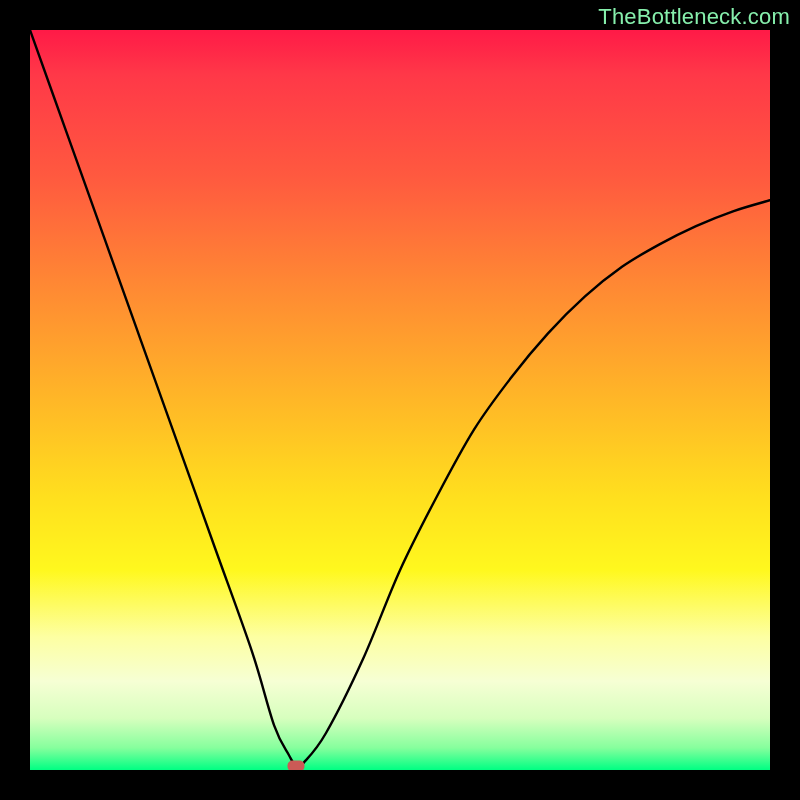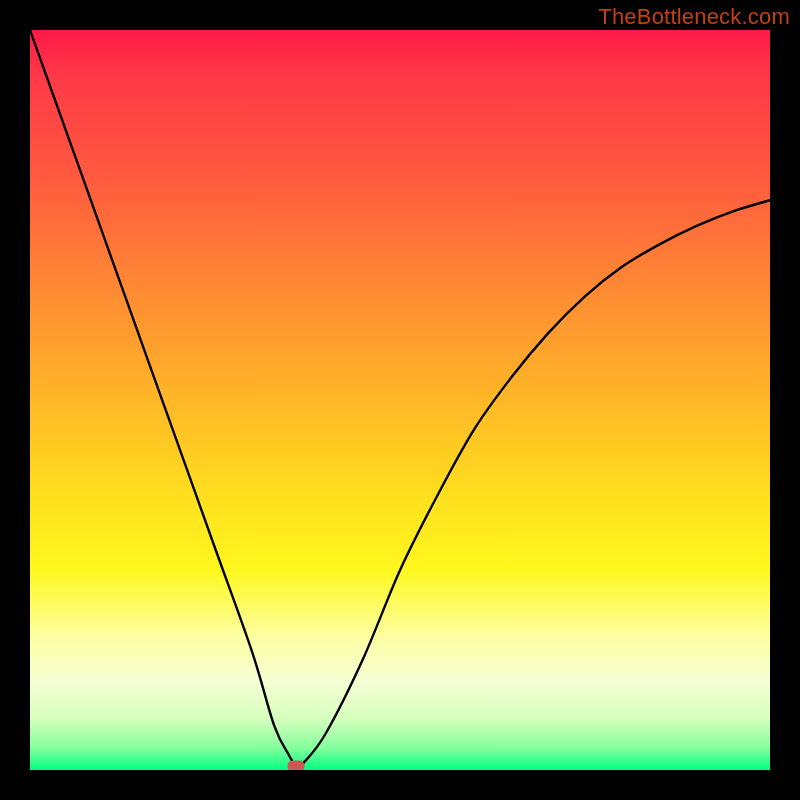--- a/index.html
+++ b/index.html
@@ -16,21 +16,21 @@
     top: 0;
     left: 0;
     width: 800px;
     height: 800px;
     background: #000;
   }
   .watermark {
     position: absolute;
     top: 4px;
     right: 10px;
-    color: #c2410c;
+    color: #86efac;
     font-size: 22px;
     font-weight: 400;
     letter-spacing: 0.2px;
     z-index: 5;
   }
   .plot {
     position: absolute;
     top: 30px;
     left: 30px;
     width: 740px;

